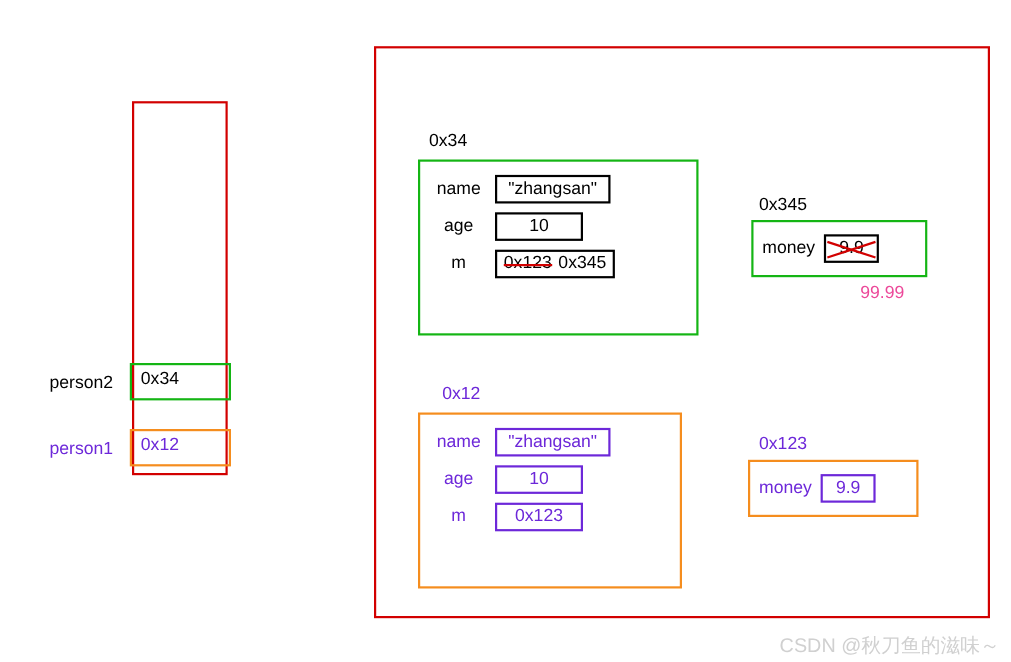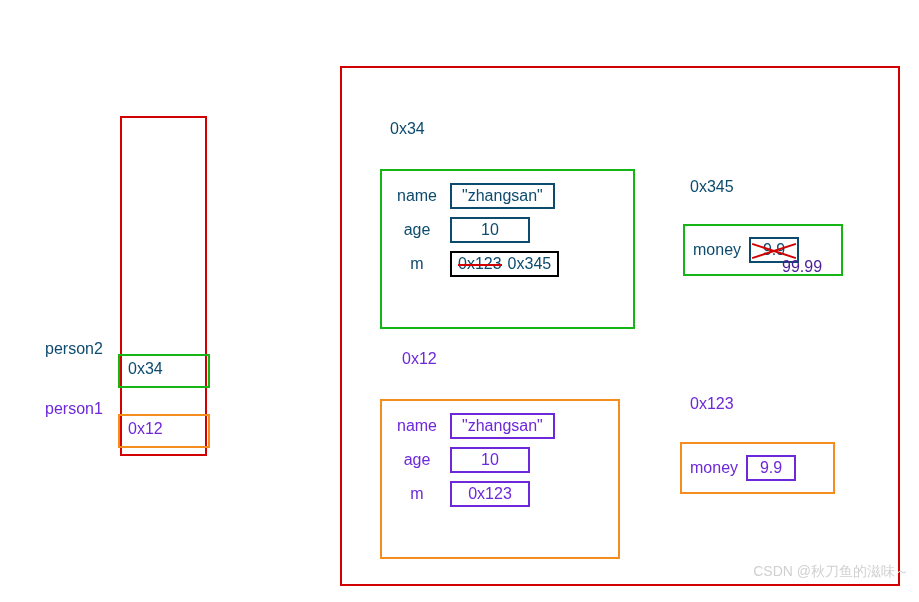--- a/index.html
+++ b/index.html
@@ -1,33 +1,33 @@
 <!DOCTYPE html>
 <html><head>
   <meta charset="utf-8">
   <style>
     * { box-sizing: border-box; margin: 0; padding: 0; }
     body { width: 919px; height: 602px; position: relative; font-family: Arial, sans-serif; font-size: 16px; background: #fff; }
-    .box { position: absolute; border: 2px solid; margin-top: 24px; }
+    .box { position: absolute; border: 2px solid; }
     .red-border { border-color: #d20000; }
     .green-border { border-color: #14b514; }
     .orange-border { border-color: #f58d1e; }
-    .green-text { color: #0c4a6e; }
+    .green-text { color: #000000; }
     .orange-text { color: #6d28d9; }
-    .red-text { color: #4c1d95; }
+    .red-text { color: #ec4899; }
     .label { position: absolute; }
     .field-row { display: flex; align-items: center; gap: 8px; margin-bottom: 8px; }
     .field-label { width: 50px; text-align: center; }
     .field-box { border: 2px solid; padding: 2px 10px; min-width: 80px; text-align: center; }
     .strike { position: relative; }
     .strike::after { content: ""; position: absolute; left: 0; right: 0; top: 50%; border-top: 2px solid #d20000; }
     .cross::before, .cross::after { content:""; position:absolute; left:0; right:0; top:50%; border-top:2px solid #d20000; }
     .cross::before { transform: rotate(18deg); }
     .cross::after { transform: rotate(-18deg); }
-    .watermark { position: absolute; right: 10px; bottom: 21px; color: #d0d0d0; font-size: 14px; }
+    .watermark { position: absolute; right: 10px; bottom: 3px; color: #d0d0d0; font-size: 18px; }
   </style>
 </head>
 <body>
 
 <div class="box red-border" style="left:120px; top:92px; width:87px; height:340px;"></div>
 
 <span class="label green-text" style="left:45px; top:340px;">person2</span>
 <div class="box green-border green-text" style="left:118px; top:330px; width:92px; height:34px; padding:4px 8px;">
   <span>0x34</span>
 </div>

